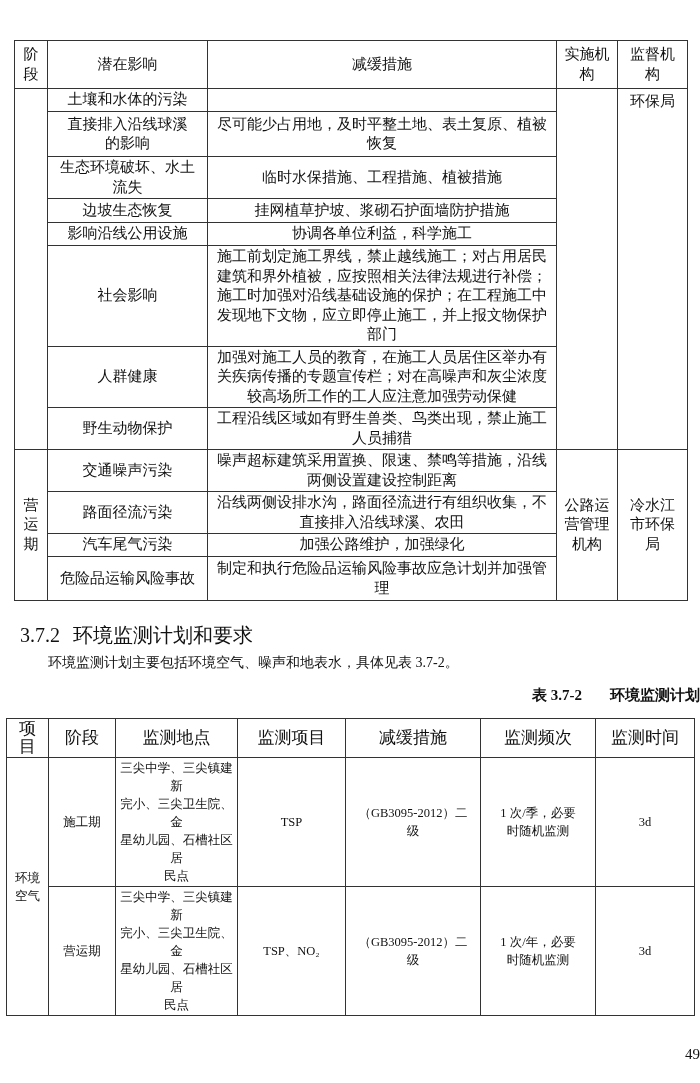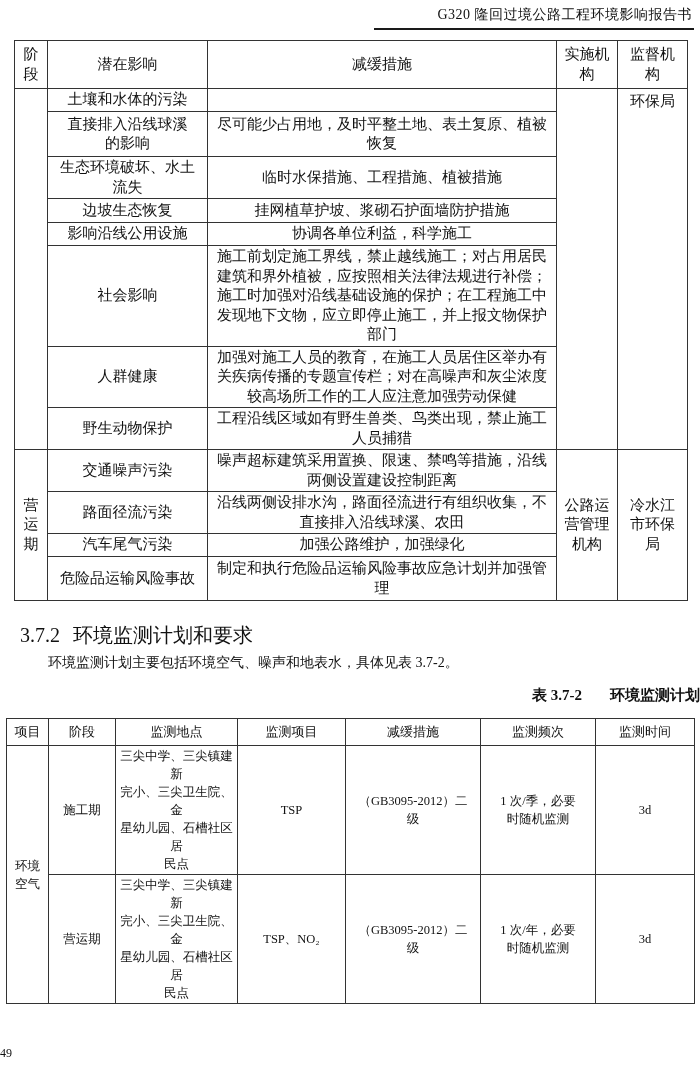--- a/index.html
+++ b/index.html
@@ -50,35 +50,34 @@
     position: absolute; top: 686px; left: 0; width: 700px;
     text-align: right; font-size: 15px; font-weight: bold;
   }
   .table-caption .cap-title { margin-left: 28px; }
 
   
   .table2 {
     position: absolute; top: 718px; left: 6px; width: 688px;
     font-size: 12.5px; line-height: 18px;
   }
-  .table2 th { font-size: 13px; }
+  .table2 th { font-size: 17px; }
   .table2 td.loc { padding: 1px 2px; }
 
   
   .page-footer {
     position: absolute; top: 1046px; left: 0; width: 700px;
-    text-align: left; font-size: 12px;
+    text-align: right; font-size: 15px;
   }
 </style>
 </head>
 <body>
 
 <div class="page">
 
-  <div class="doc-header">G320 隆回过境公路工程环境影响报告书</div>
 
   <table class="table1">
     <colgroup>
       <col style="width:33px">
         <col style="width:160px">
         <col style="width:349px">
         <col style="width:61px">
         <col style="width:70px">
     </colgroup>
     <tbody>

